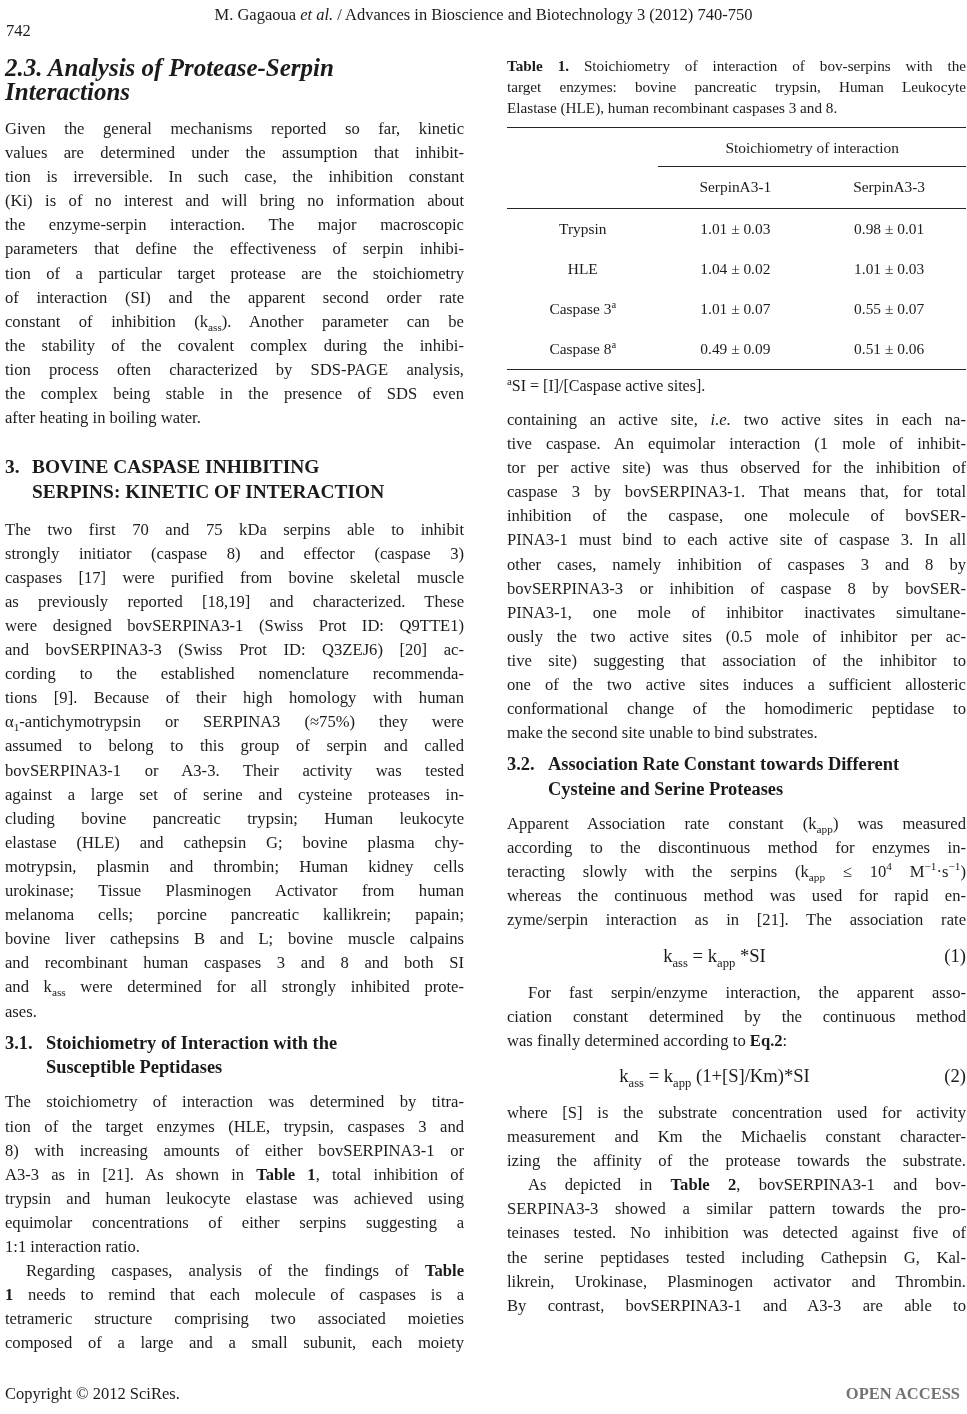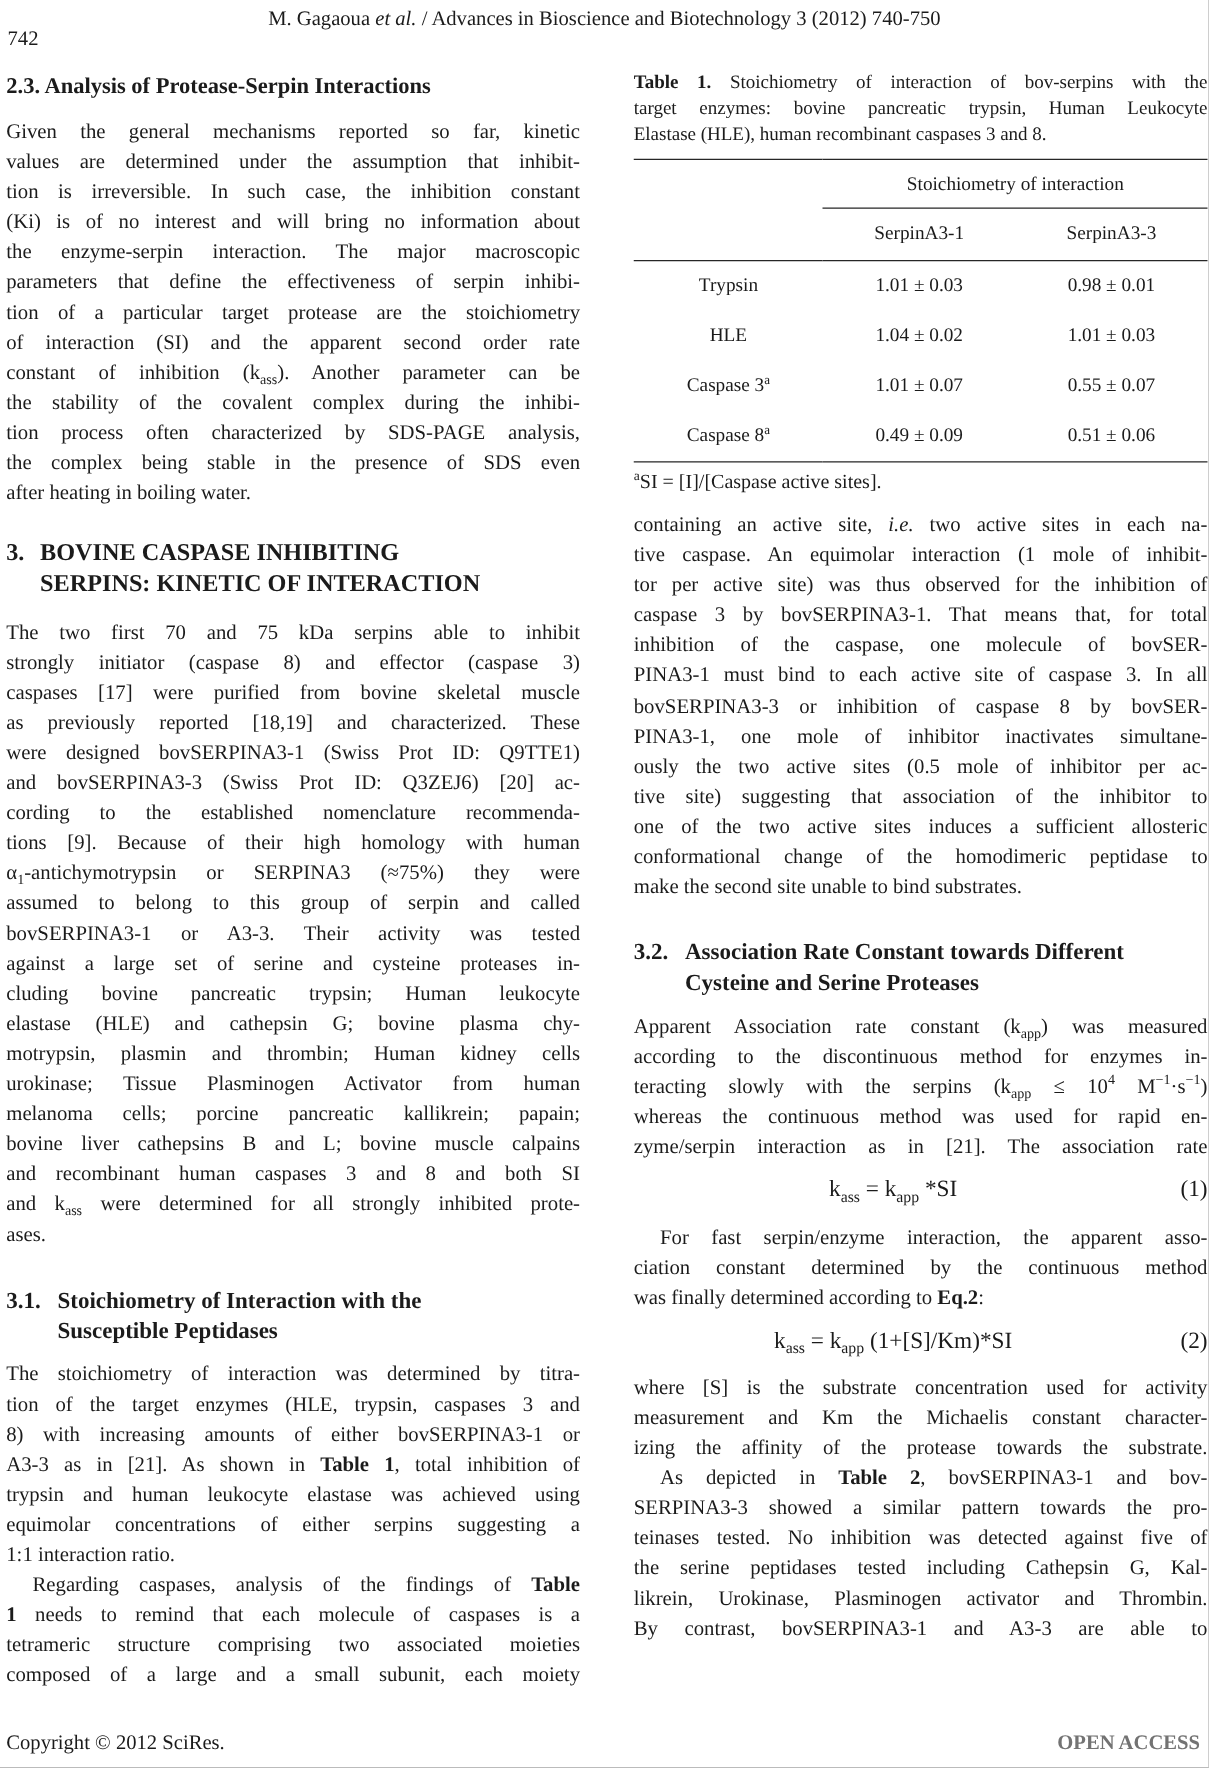--- a/index.html
+++ b/index.html
@@ -16,25 +16,25 @@
 
   
   .cols { position:absolute; top:56px; left:5px; display:flex; column-gap:43px; }
   .col { width:459px; font-size:16.6px; line-height:24.1px; }
 
   .ln { text-align:justify; }
   .ln.j { text-align-last:justify; }
   .para { margin:0; }
   .indent .ln:first-child { text-indent:21px; }
 
-  .h23 { font-size:18px; font-weight:bold; line-height:24px; margin:0 0 13px 0; }
+  .h23 { font-size:25px; font-weight:bold; line-height:24px; margin:0 0 13px 0;font-style:italic; }
   .hang { display:flex; font-weight:bold; }
   .h3 { font-size:19.4px; line-height:25.2px; margin:24px 0 13px 0; }
   .h3 .num { width:27px; flex:none; }
-  .h31 { font-size:18.4px; line-height:24.4px; margin:28px 0 11px 0; }
+  .h31 { font-size:18.4px; line-height:24.4px; margin:7px 0 11px 0; }
   .h31 .num { width:41px; flex:none; }
   .hang .txt { flex:1; }
   .hang .ln { text-align:left; }
 
   
   .caption { font-size:15.2px; line-height:20.8px; }
   .t1 { border-collapse:collapse; width:100%; margin-top:9px; font-size:15.4px;
         border-top:1.5px solid #262626; }
   .t1 td { text-align:center; padding:8px 2px; }
   .t1 .c1 { width:33%; }
@@ -193,20 +193,21 @@
         <div class="footnote"><sup>a</sup>SI = [I]/[Caspase active sites].</div>
       </div>
 
       <div class="para mt13">
           <div class="ln j">containing an active site, <i>i.e.</i> two active sites in each na-</div>
           <div class="ln j">tive caspase. An equimolar interaction (1 mole of inhibit-</div>
           <div class="ln j">tor per active site) was thus observed for the inhibition of</div>
           <div class="ln j">caspase 3 by bovSERPINA3-1. That means that, for total</div>
           <div class="ln j">inhibition of the caspase, one molecule of bovSER-</div>
           <div class="ln j">PINA3-1 must bind to each active site of caspase 3. In all</div>
+          <div class="ln j">other cases, namely inhibition of caspases 3 and 8 by</div>
           <div class="ln j">bovSERPINA3-3 or inhibition of caspase 8 by bovSER-</div>
           <div class="ln j">PINA3-1, one mole of inhibitor inactivates simultane-</div>
           <div class="ln j">ously the two active sites (0.5 mole of inhibitor per ac-</div>
           <div class="ln j">tive site) suggesting that association of the inhibitor to</div>
           <div class="ln j">one of the two active sites induces a sufficient allosteric</div>
           <div class="ln j">conformational change of the homodimeric peptidase to</div>
           <div class="ln">make the second site unable to bind substrates.</div>
         </div>
 
       <div class="hang h31">

